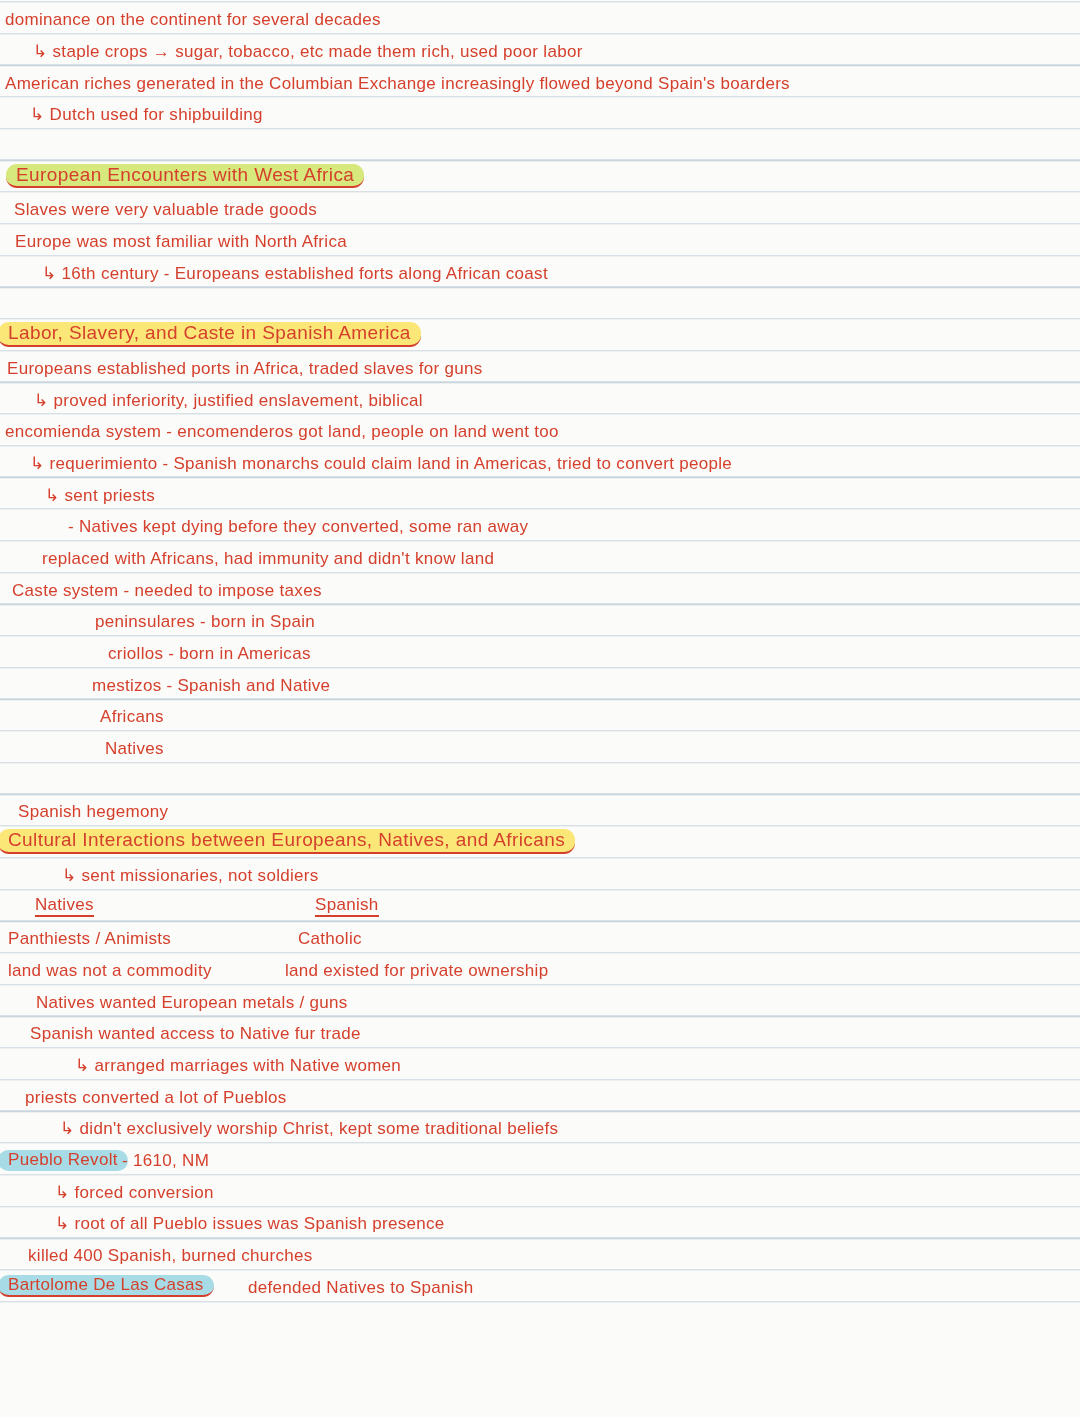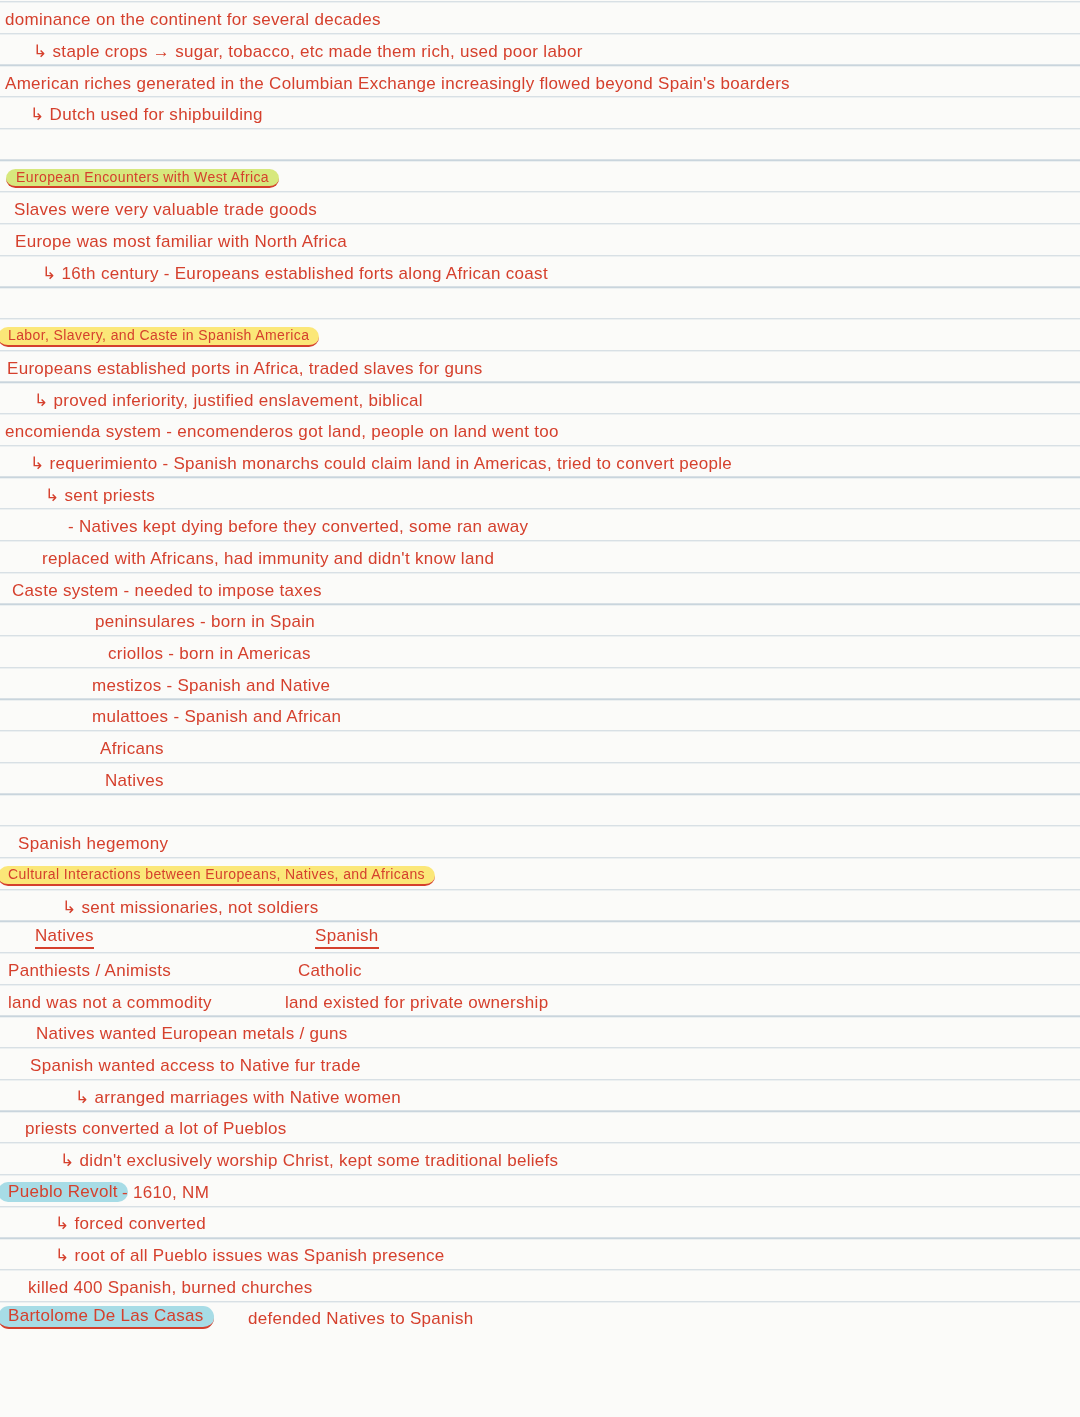--- a/index.html
+++ b/index.html
@@ -35,21 +35,21 @@
   .seg{
     position:absolute;
     bottom:3px;
     white-space:nowrap;
     color:var(--ink);
     font-size:17px;
     letter-spacing:0.3px;
     line-height:1.1;
   }
   .seg.heading{
-    font-size:14px;
+    font-size:19px;
     letter-spacing:0.4px;
   }
   .u{
     border-bottom:2.2px solid var(--ink);
     padding-bottom:1px;
   }
   .hl{
     border-radius:11px;
     padding:1px 10px 1px 10px;
     margin-left:-10px;
@@ -119,23 +119,20 @@
       <div class="row">
         <span class="seg" style="left: 95px;">peninsulares - born in Spain</span>
       </div>
       <div class="row">
         <span class="seg" style="left: 108px;">criollos - born in Americas</span>
       </div>
       <div class="row">
         <span class="seg" style="left: 92px;">mestizos - Spanish and Native</span>
       </div>
       <div class="row">
-        <span class="seg" style="left: 92px;">mulattoes - Spanish and African</span>
-      </div>
-      <div class="row">
         <span class="seg" style="left: 100px;">Africans</span>
       </div>
       <div class="row">
         <span class="seg" style="left: 105px;">Natives</span>
       </div>
       <div class="row"></div>
       <div class="row">
         <span class="seg" style="left: 18px;">Spanish hegemony</span>
       </div>
       <div class="row">
@@ -169,21 +166,21 @@
         <span class="seg" style="left: 25px;">priests converted a lot of Pueblos</span>
       </div>
       <div class="row">
         <span class="seg" style="left: 60px;">↳ didn't exclusively worship Christ, kept some traditional beliefs</span>
       </div>
       <div class="row">
         <span class="seg hl hl-cyan" style="left: 8px;">Pueblo Revolt</span>
         <span class="seg" style="left: 122px;">- 1610, NM</span>
       </div>
       <div class="row">
-        <span class="seg" style="left: 55px;">↳ forced converted</span>
+        <span class="seg" style="left: 55px;">↳ forced conversion</span>
       </div>
       <div class="row">
         <span class="seg" style="left: 55px;">↳ root of all Pueblo issues was Spanish presence</span>
       </div>
       <div class="row">
         <span class="seg" style="left: 28px;">killed 400 Spanish, burned churches</span>
       </div>
       <div class="row">
         <span class="seg hl hl-cyan u" style="left: 8px;">Bartolome De Las Casas</span>
         <span class="seg" style="left: 248px;">defended  Natives to Spanish</span>

